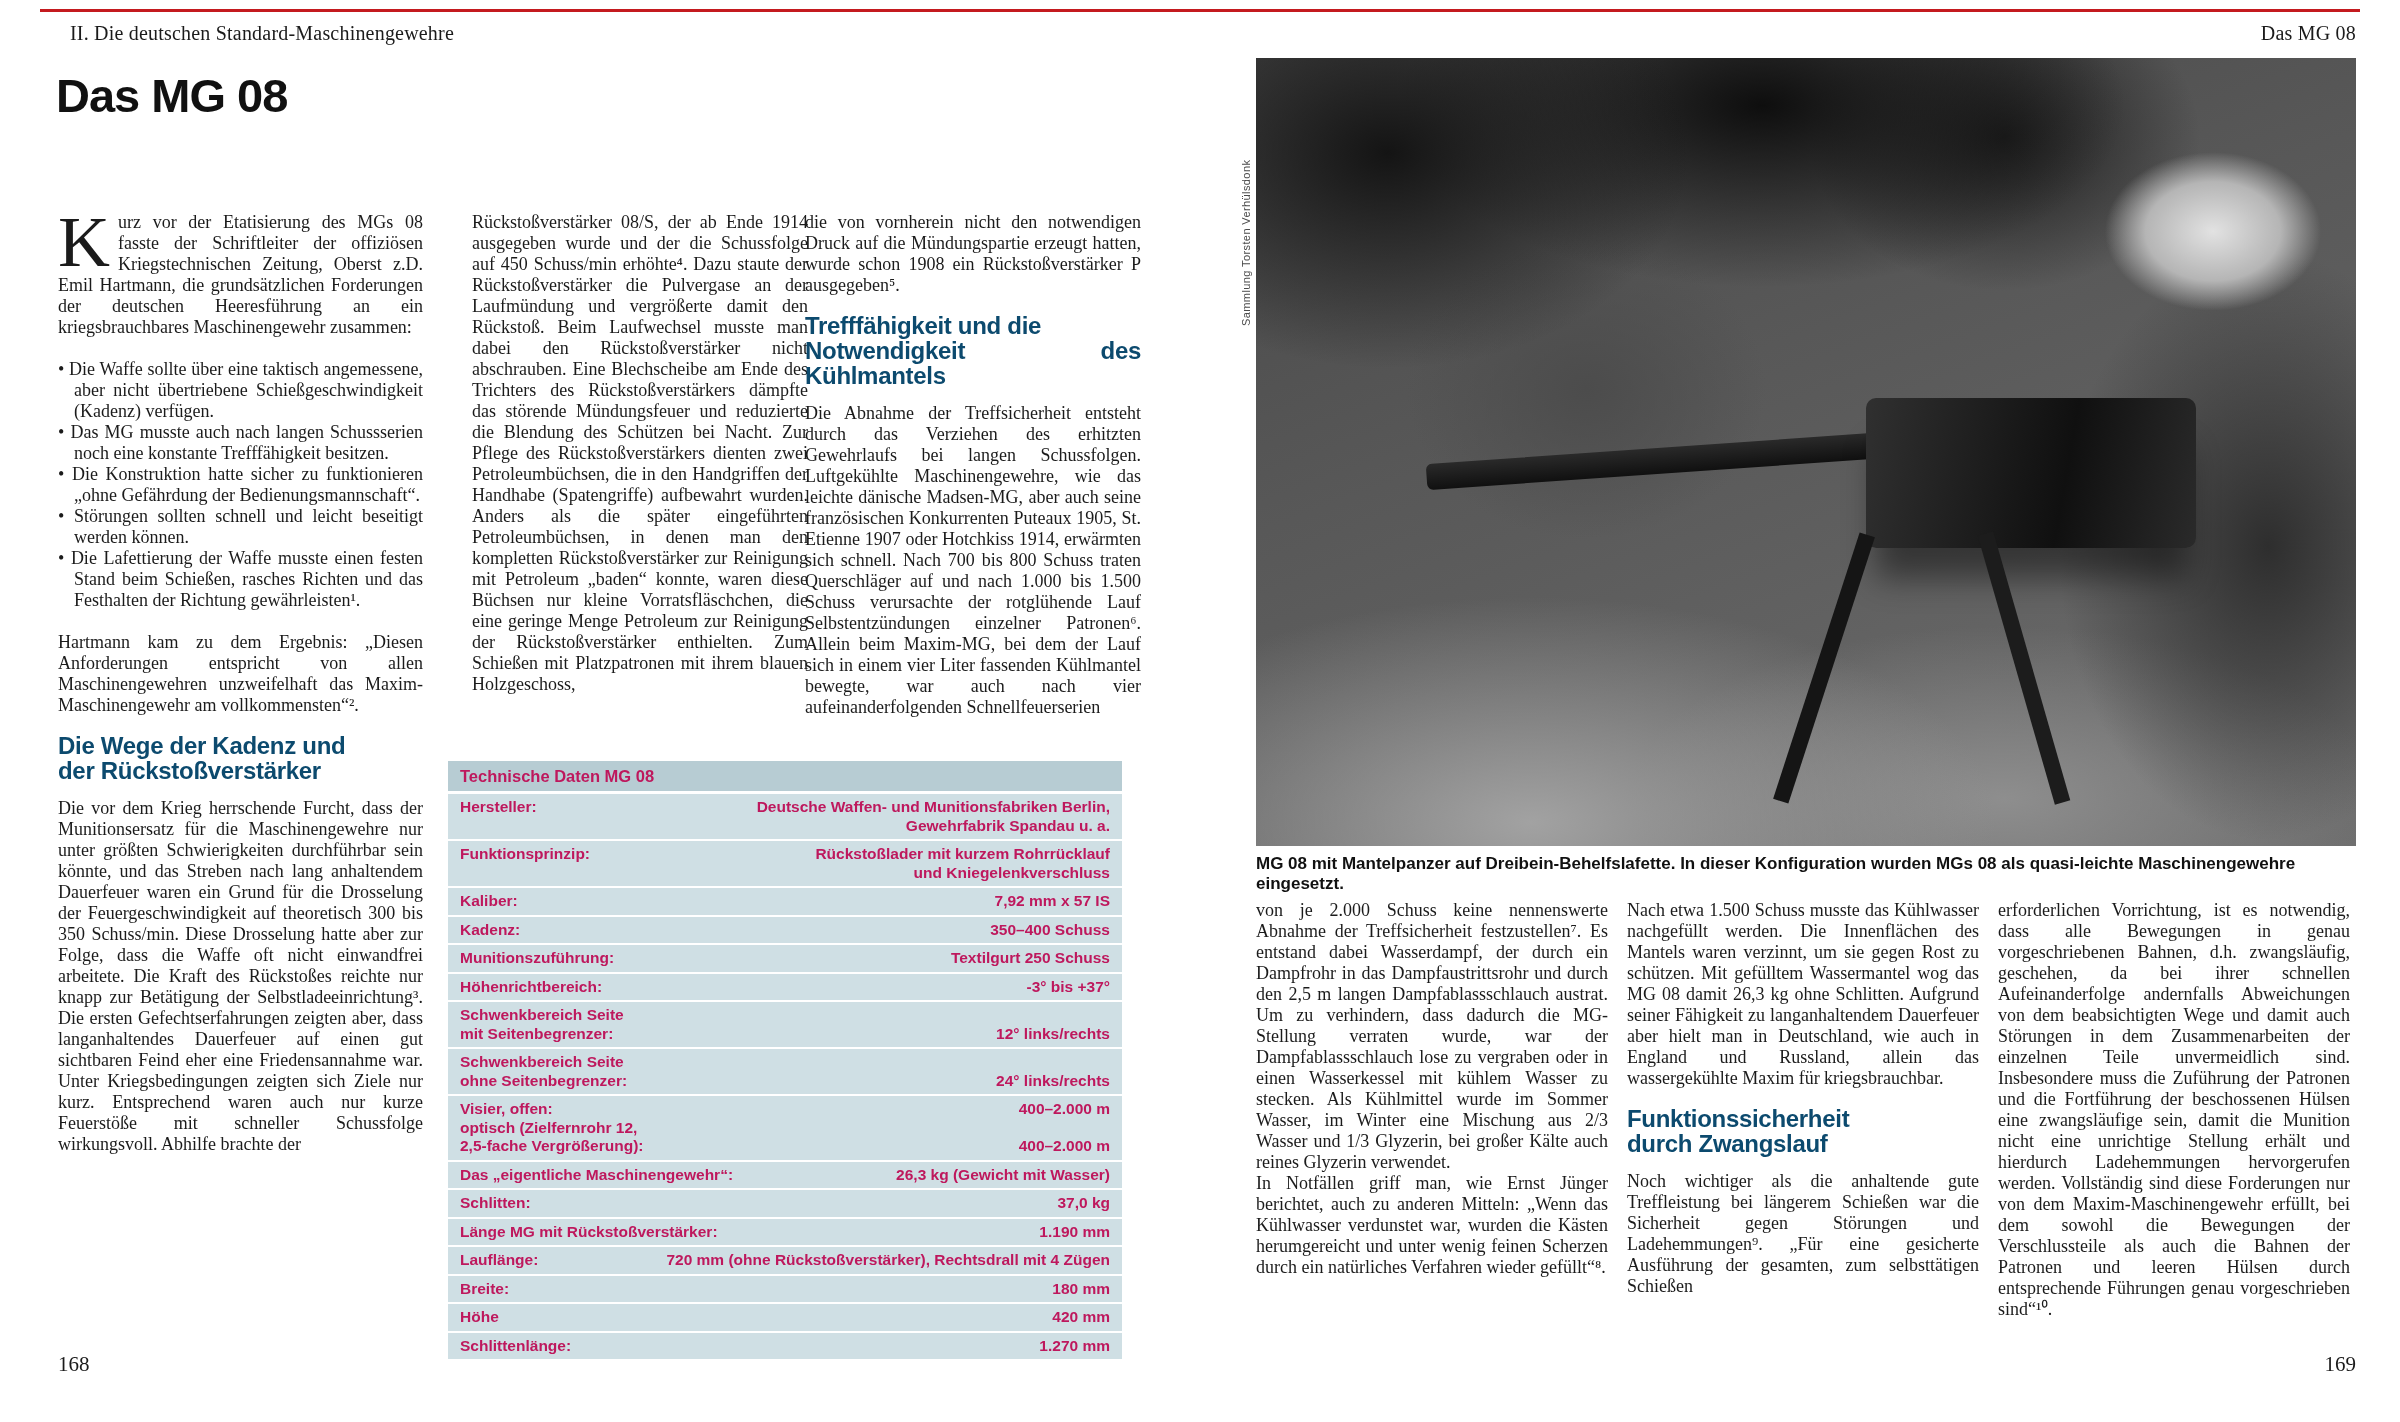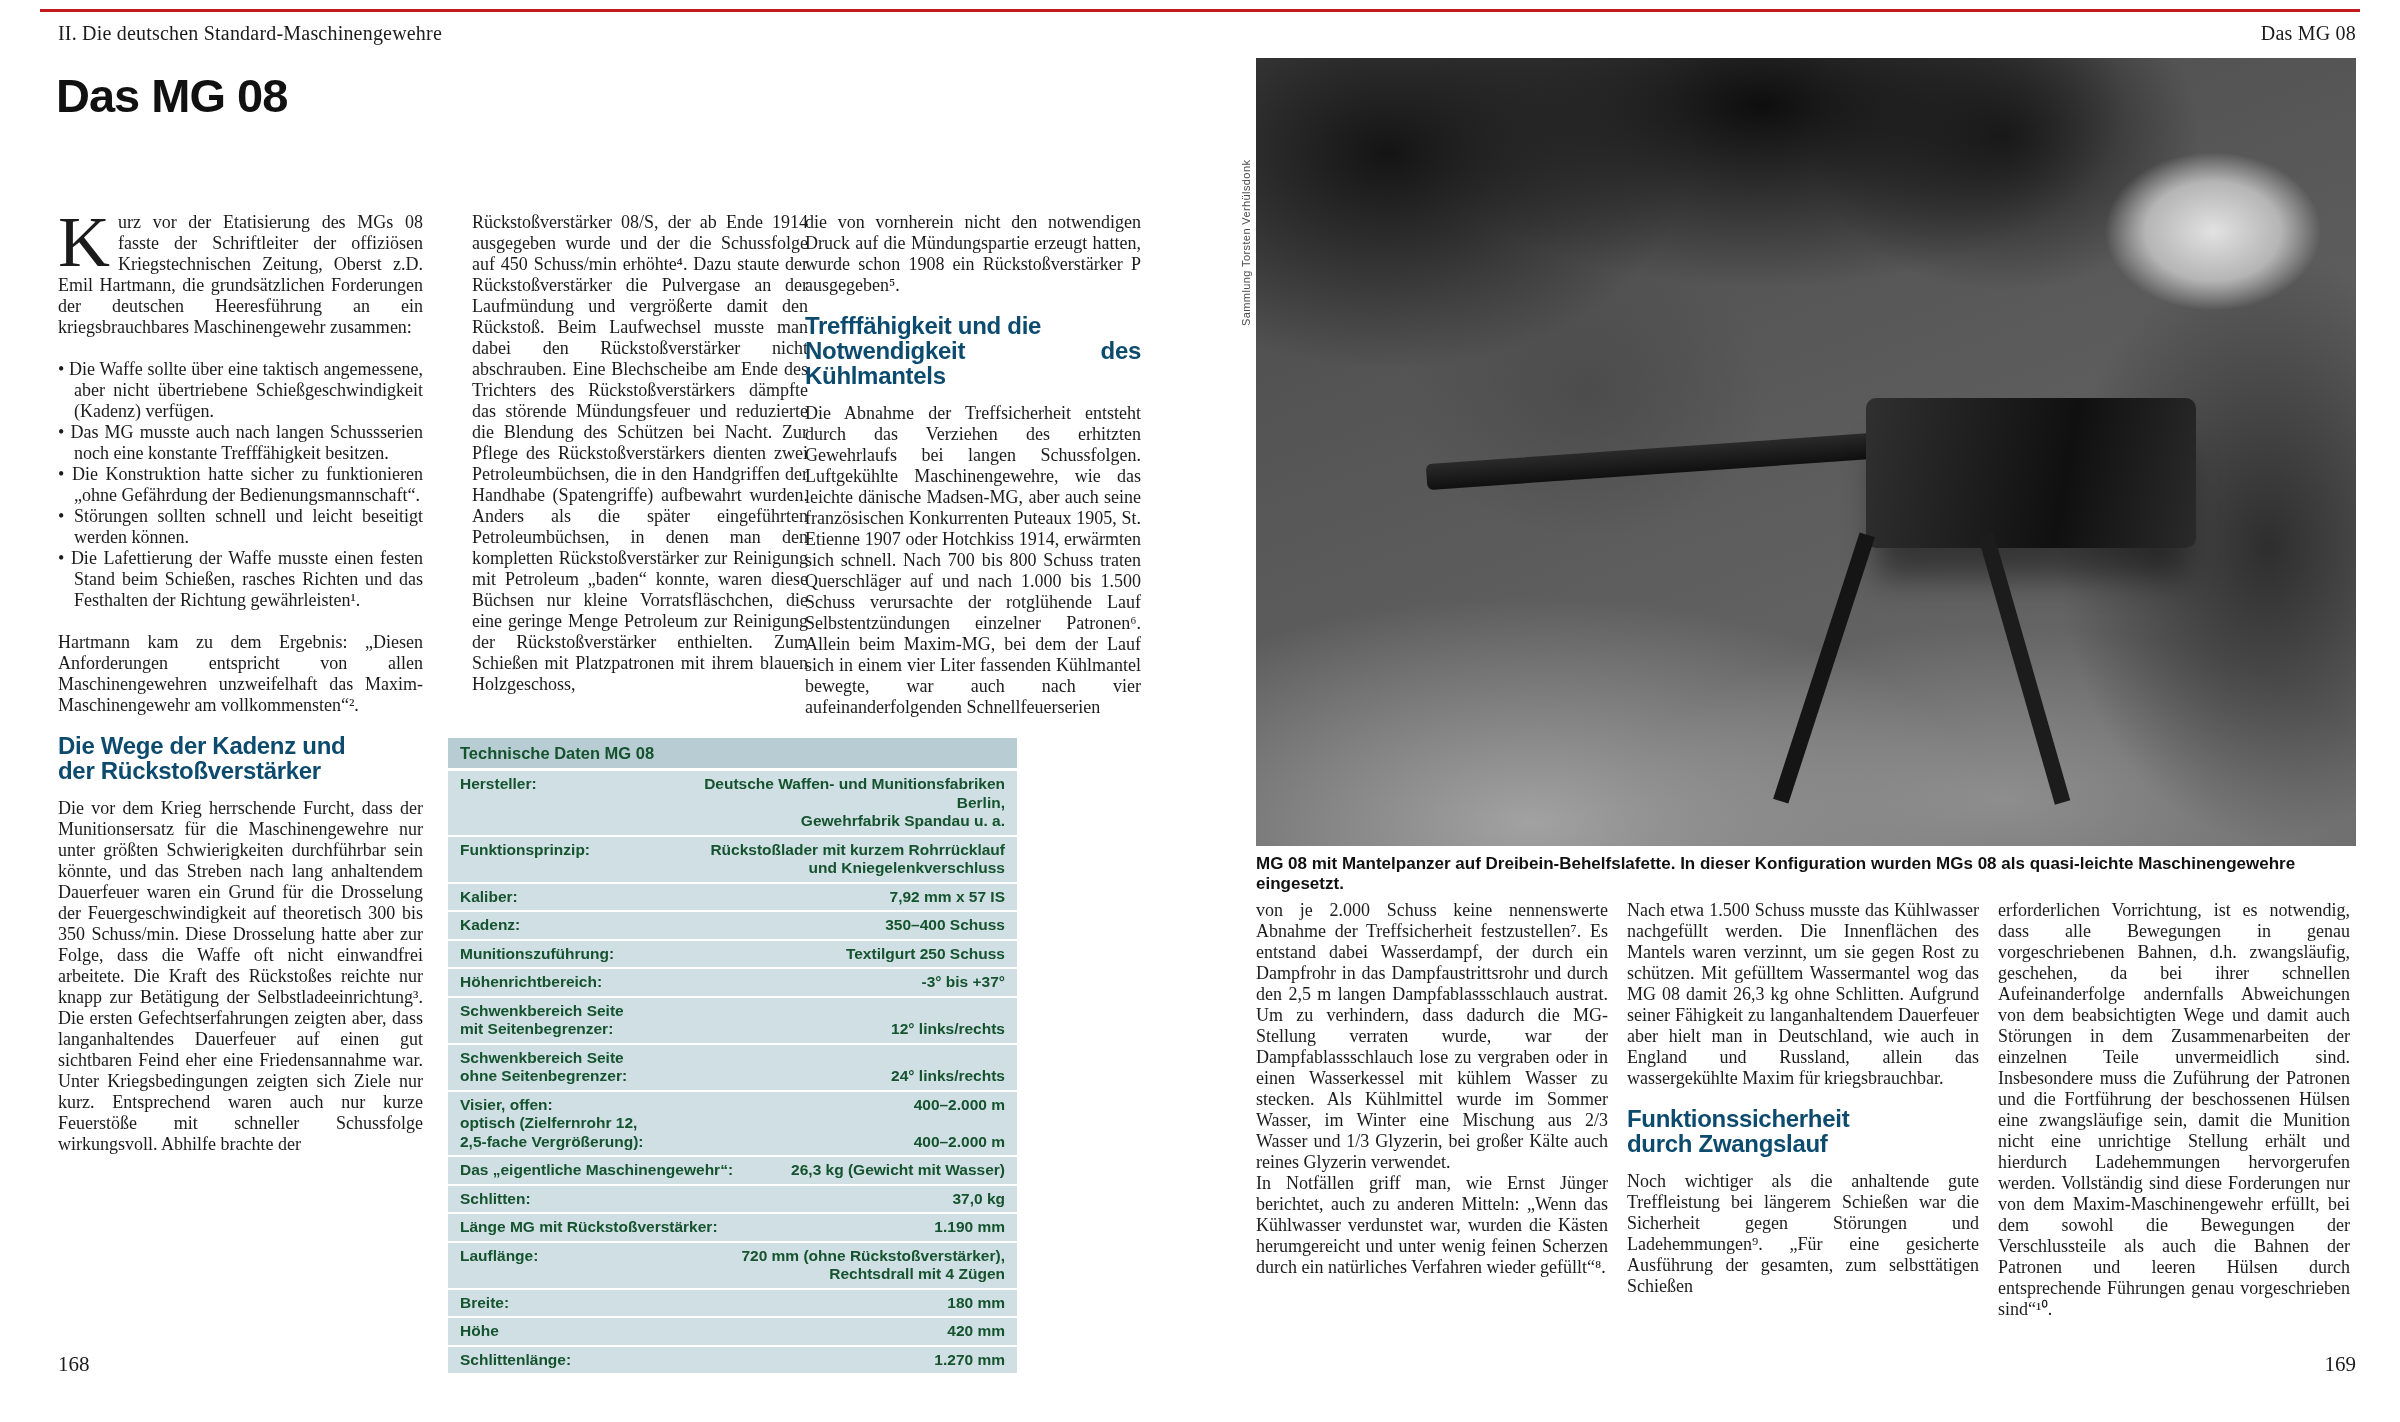--- a/index.html
+++ b/index.html
@@ -2,21 +2,21 @@
 <html lang="de"><head>
 <meta charset="utf-8">
 <style>
   html,body{margin:0;padding:0;background:#ffffff;}
   .spread{position:relative;width:2400px;height:1422px;background:#ffffff;overflow:hidden;
           font-family:"Liberation Serif",serif;color:#1b1b1b;}
   .red-rule{position:absolute;left:40px;top:9px;width:2320px;height:3px;background:#c41a1f;}
   .page{position:absolute;top:0;width:1200px;height:1422px;}
   .page-left{left:0;}
   .page-right{left:1200px;}
-  .running-head{position:absolute;top:22px;font-size:20px;letter-spacing:.2px;}
+  .running-head{position:absolute;top:22px;font-size:20px;letter-spacing:.2px;margin-left:12px;}
   .rh-left{left:58px;}
   .rh-right{right:44px;text-align:right;}
   .page-title{position:absolute;left:56px;top:68px;margin:0;
       font-family:"Liberation Sans",sans-serif;font-weight:800;font-size:47px;
       letter-spacing:-1px;color:#111;}
   .pagenum{position:absolute;top:1352px;font-size:21px;}
   .pn-left{left:58px;}
   .pn-right{right:44px;}
 
   .col{position:absolute;top:212px;font-size:18px;line-height:21px;text-align:justify;}
@@ -26,22 +26,22 @@
   .col p{margin:0;}
   .prewrap{white-space:pre-line;}
   .dropcap{float:left;font-size:72px;line-height:57px;padding:2px 8px 0 0;font-weight:400;}
   ul.bullets{list-style:none;margin:21px 0 21px 0;padding:0;}
   ul.bullets li{padding-left:16px;text-indent:-16px;margin:0;}
   ul.bullets li::before{content:"\2022\00a0";}
   h2.subhead{font-family:"Liberation Sans",sans-serif;font-weight:800;font-size:24px;
       line-height:25px;margin:17px 0 15px 0;letter-spacing:-.3px;white-space:pre-line;color:#0c4a6e;}
 
   
-  .tech-table{position:absolute;left:448px;top:738px;width:569px;
-      font-family:"Liberation Sans",sans-serif;font-weight:700;font-size:15.5px;color:#14532d;}
+  .tech-table{position:absolute;left:448px;top:761px;width:674px;
+      font-family:"Liberation Sans",sans-serif;font-weight:700;font-size:15.5px;color:#be185d;}
   .tt-header{background:#b7ccd3;padding:6px 12px 5px 12px;font-size:16.5px;margin-bottom:3px;}
   .trow{display:flex;background:#cfdfe4;padding:4px 12px 4px 12px;margin-bottom:2px;
       line-height:18.5px;}
   .tlabel{flex:0 0 195px;white-space:pre-line;}
   .tvalue{flex:1;white-space:pre-line;text-align:right;}
   .trow.wide .tlabel{flex:0 0 auto;margin-right:8px;}
 
   
   .photo{position:absolute;left:56px;top:58px;width:1100px;height:788px;overflow:hidden;
       background-color:#636363;

